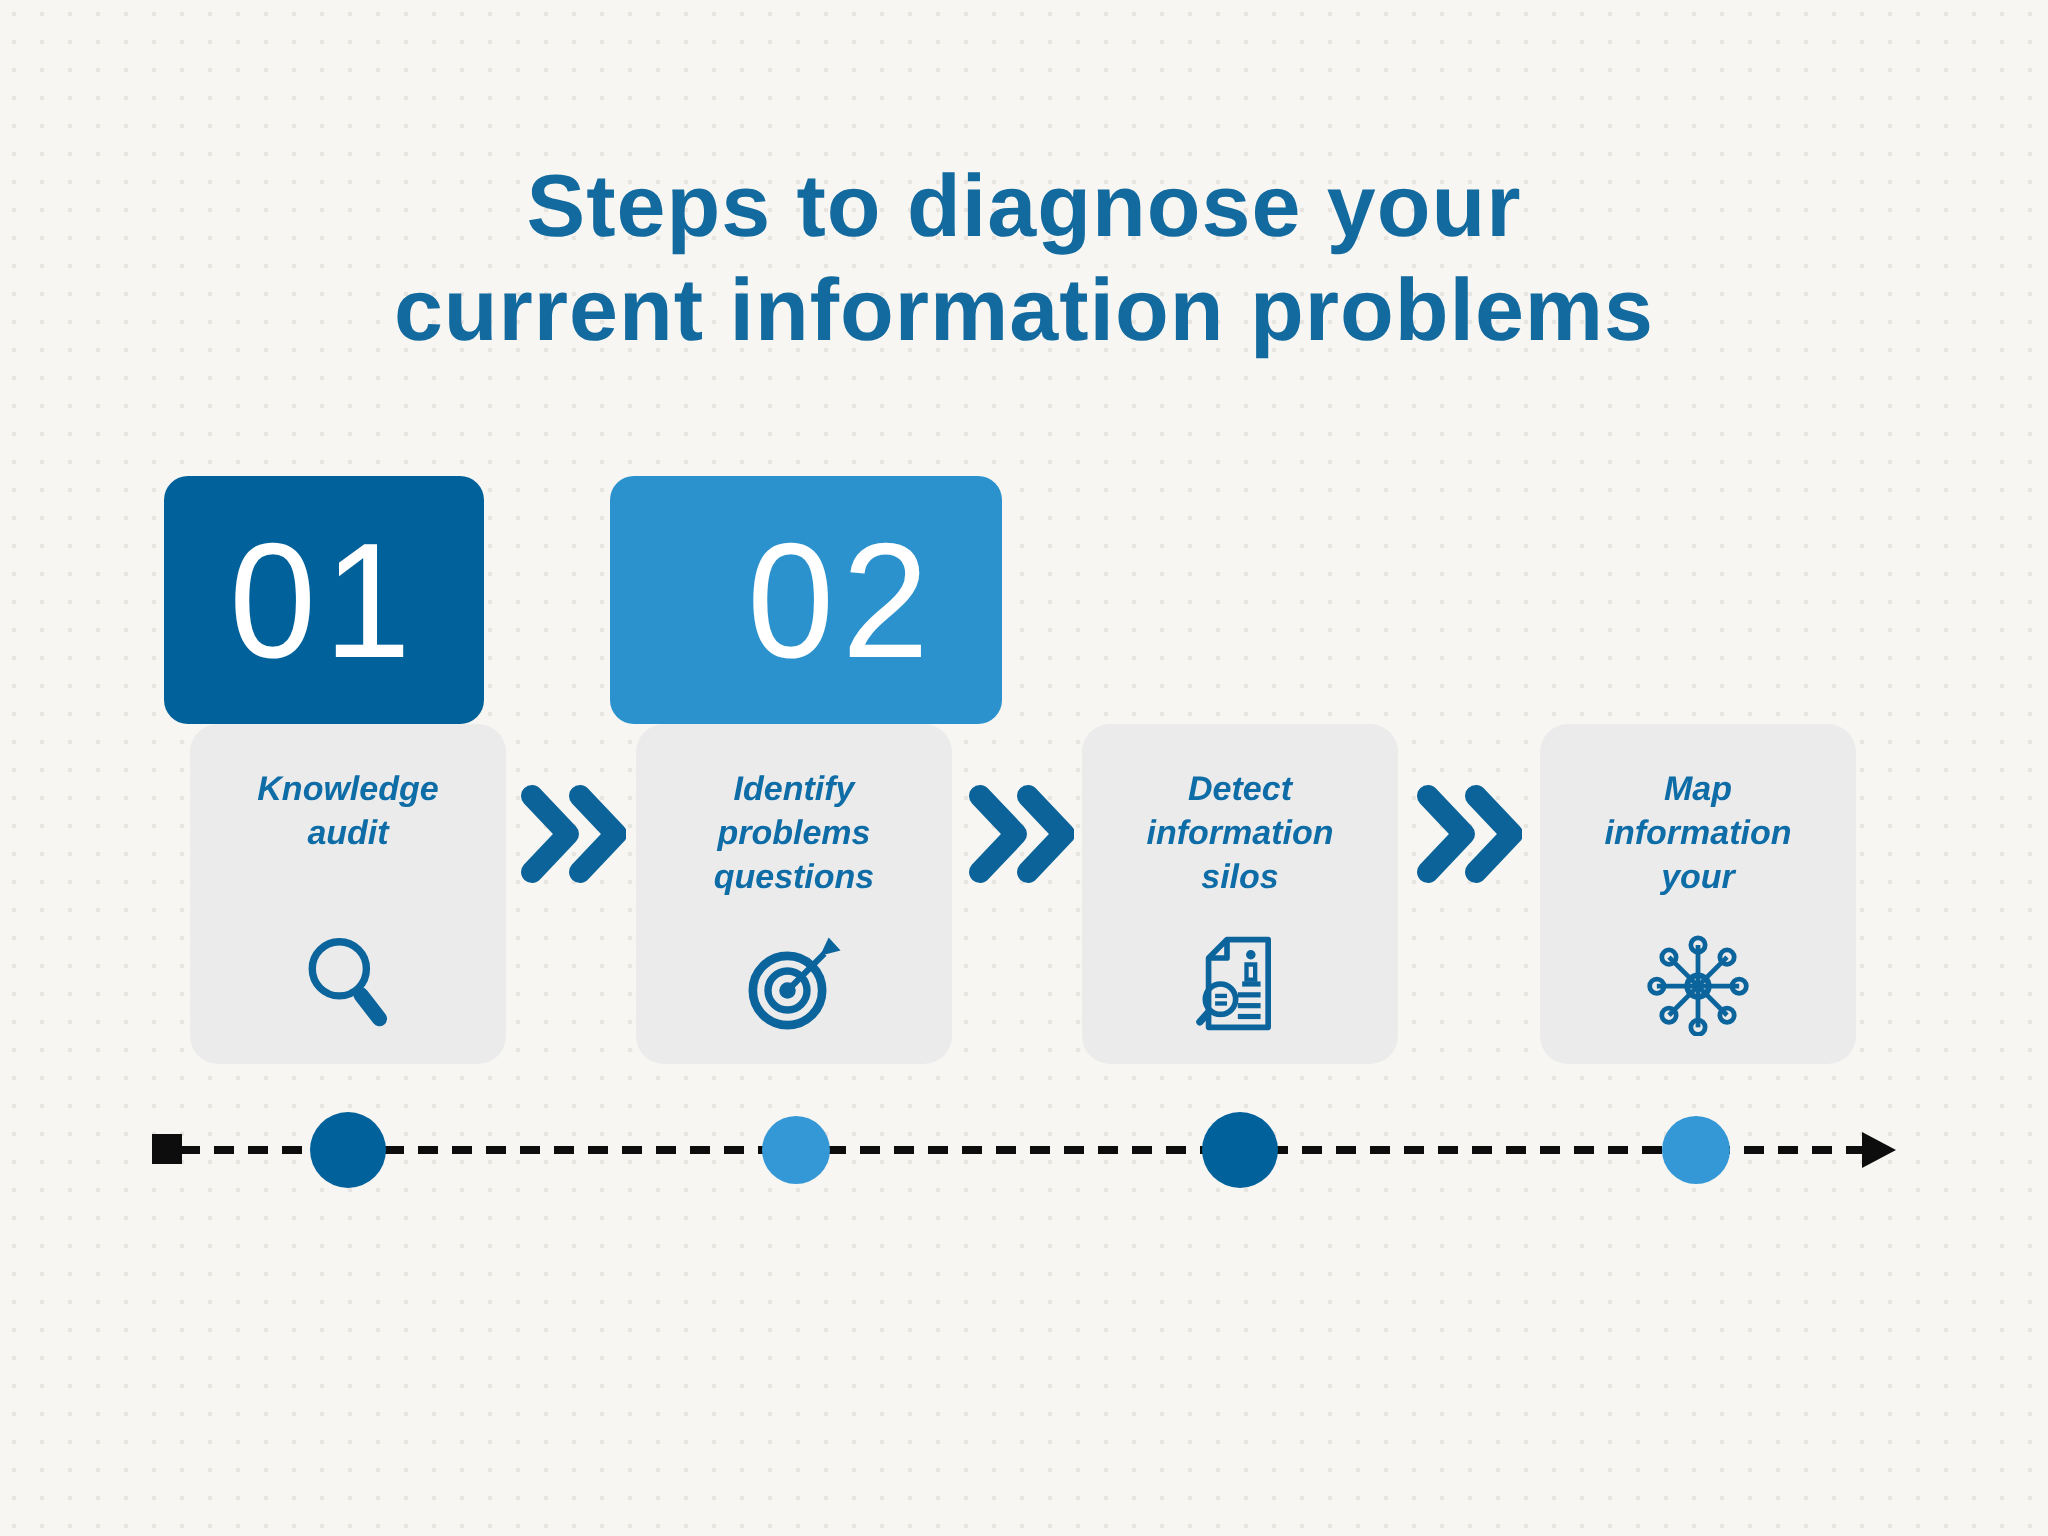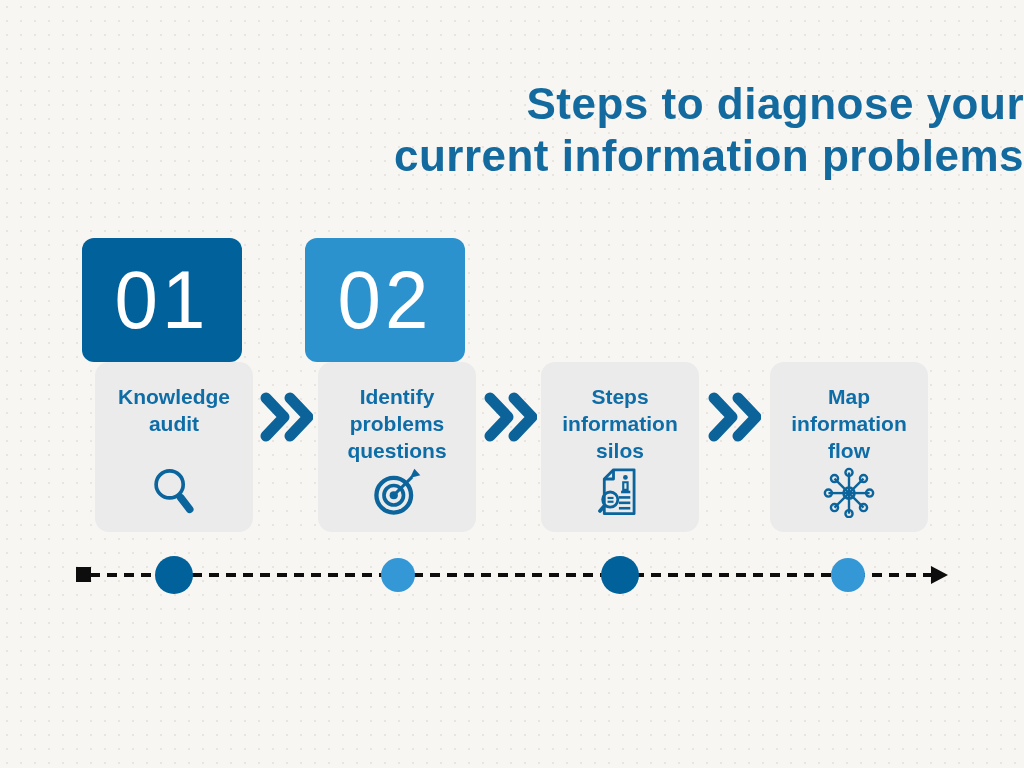--- a/index.html
+++ b/index.html
@@ -5,41 +5,42 @@
   html,body{margin:0;padding:0;}
   body{
     width:1024px;height:768px;overflow:hidden;position:relative;
     font-family:"Liberation Sans",sans-serif;
     background-color:#F7F6F3;
     background-image:radial-gradient(#E8E5E0 1.2px, transparent 1.3px);
     background-size:14px 14px;
   }
   .title{
     position:absolute;top:78px;left:0;width:1024px;
-    text-align:right;color:#136A9E;
+    text-align:center;color:#136A9E;
     font-size:44px;line-height:52px;font-weight:600;
     white-space:pre-line;letter-spacing:.5px;
   }
   .step{position:absolute;top:238px;width:184px;height:294px;}
   .step .body{
     position:absolute;left:13px;top:124px;width:158px;height:170px;
     background:#EBEBEB;border-radius:14px;
   }
   .step .header{
     position:absolute;left:0;top:0;width:160px;height:124px;
     border-radius:12px;display:flex;align-items:center;justify-content:center;
   }
   .step .num{
     color:#FFFFFF;font-size:78px;font-weight:400;letter-spacing:4px;
     transform:scaleY(1.05);
   }
   .step .label{
     position:absolute;top:146px;left:0;width:158px;margin-left:13px;
-    color:#0E6CA6;font-size:21px;line-height:1.28;font-weight:600;
+    color:#0E6CA6;font-size:17px;line-height:1.28;font-weight:600;
     text-align:center;
+    font-style:italic;
   }
   .step .label span{display:inline-block;max-width:118px;}
   .step .icon{
     position:absolute;left:50%;transform:translateX(-50%);
     bottom:14px;width:52px;height:52px;
   }
   .s1{left:82px}.s2{left:305px}.s3{left:528px}.s4{left:757px}
   .chevron{position:absolute;top:391px;width:54px;height:52px;}
   .c1{left:259px}.c2{left:483px}.c3{left:707px}
   .tl-square{position:absolute;left:76px;top:567px;width:15px;height:15px;background:#0D0D0D;}
@@ -72,55 +73,55 @@
   </div>
   <div class="label"><span>Knowledge audit</span></div>
   <svg class="icon" viewBox="0 0 48 48">
     <circle class="stk" cx="20" cy="17" r="12.5" stroke-width="3.4"></circle>
     <line class="stk" x1="30" y1="29" x2="38.5" y2="40" stroke-width="7" stroke-linecap="round"></line>
   </svg>
 </div>
 
 <div class="step s2">
   <div class="body"></div>
-  <div class="header" style="background: rgb(43, 146, 205);">
+  <div class="header" style="background: rgb(43, 146, 205); padding-left: 36px;">
     <div class="num">02</div>
   </div>
   <div class="label"><span>Identify problems questions</span></div>
   <svg class="icon" viewBox="0 0 48 48">
     <circle class="stk" cx="21" cy="27" r="16" stroke-width="4"></circle>
     <circle class="stk" cx="21" cy="27" r="9" stroke-width="3.4"></circle>
     <circle cx="21" cy="27" r="3.8" fill="#0B649C"></circle>
     <line class="stk" x1="21" y1="27" x2="38" y2="10" stroke-width="2.8"></line>
     <polygon points="36,11 45.5,8.5 40,2.5" fill="#0B649C"></polygon>
   </svg>
 </div>
 
 <div class="step s3">
   <div class="body"></div>
-  <div class="label"><span>Steps information silos</span></div>
+  <div class="label"><span>Detect information silos</span></div>
   <svg class="icon" viewBox="0 0 48 48">
     <path class="stk" d="M18,3.5 L37,3.5 L37,44 L9.5,44 L9.5,12 Z" stroke-width="2.6" stroke-linejoin="round"></path>
     <path class="stk" d="M18,3.5 L18,12 L9.5,12" stroke-width="2.6" stroke-linejoin="round"></path>
     <circle cx="29" cy="10.5" r="2.2" fill="#0B649C"></circle>
     <path class="stk" d="M27,15 h4 v7 h-4 z" stroke-width="2" fill="#0B649C"></path>
     <line class="stk" x1="25" y1="24" x2="33.5" y2="24" stroke-width="2.4"></line>
     <line class="stk" x1="23" y1="29" x2="33.5" y2="29" stroke-width="2.4"></line>
     <line class="stk" x1="23" y1="34" x2="33.5" y2="34" stroke-width="2.4"></line>
     <line class="stk" x1="23" y1="39" x2="33.5" y2="39" stroke-width="2.4"></line>
     <circle class="stk" cx="15" cy="31" r="7" stroke-width="2.6" fill="#EBEBEB"></circle>
     <line class="stk" x1="12.5" y1="29.5" x2="18" y2="29.5" stroke-width="2"></line>
     <line class="stk" x1="12.5" y1="33" x2="18" y2="33" stroke-width="2"></line>
     <line class="stk" x1="9.5" y1="37" x2="5.5" y2="41.5" stroke-width="3.4" stroke-linecap="round"></line>
   </svg>
 </div>
 
 <div class="step s4">
   <div class="body"></div>
-  <div class="label"><span>Map information flow</span></div>
+  <div class="label"><span>Map information your</span></div>
   <svg class="icon" viewBox="0 0 48 48">
     <g class="stk" stroke-width="2.2">
       <line x1="24" y1="25" x2="43" y2="25"></line>
         <line x1="24" y1="25" x2="5" y2="25"></line>
       <line x1="24" y1="25" x2="24" y2="6"></line>
         <line x1="24" y1="25" x2="24" y2="44"></line>
       <line x1="24" y1="25" x2="37.4" y2="11.6"></line>
         <line x1="24" y1="25" x2="10.6" y2="11.6"></line>
       <line x1="24" y1="25" x2="37.4" y2="38.4"></line>
         <line x1="24" y1="25" x2="10.6" y2="38.4"></line>

